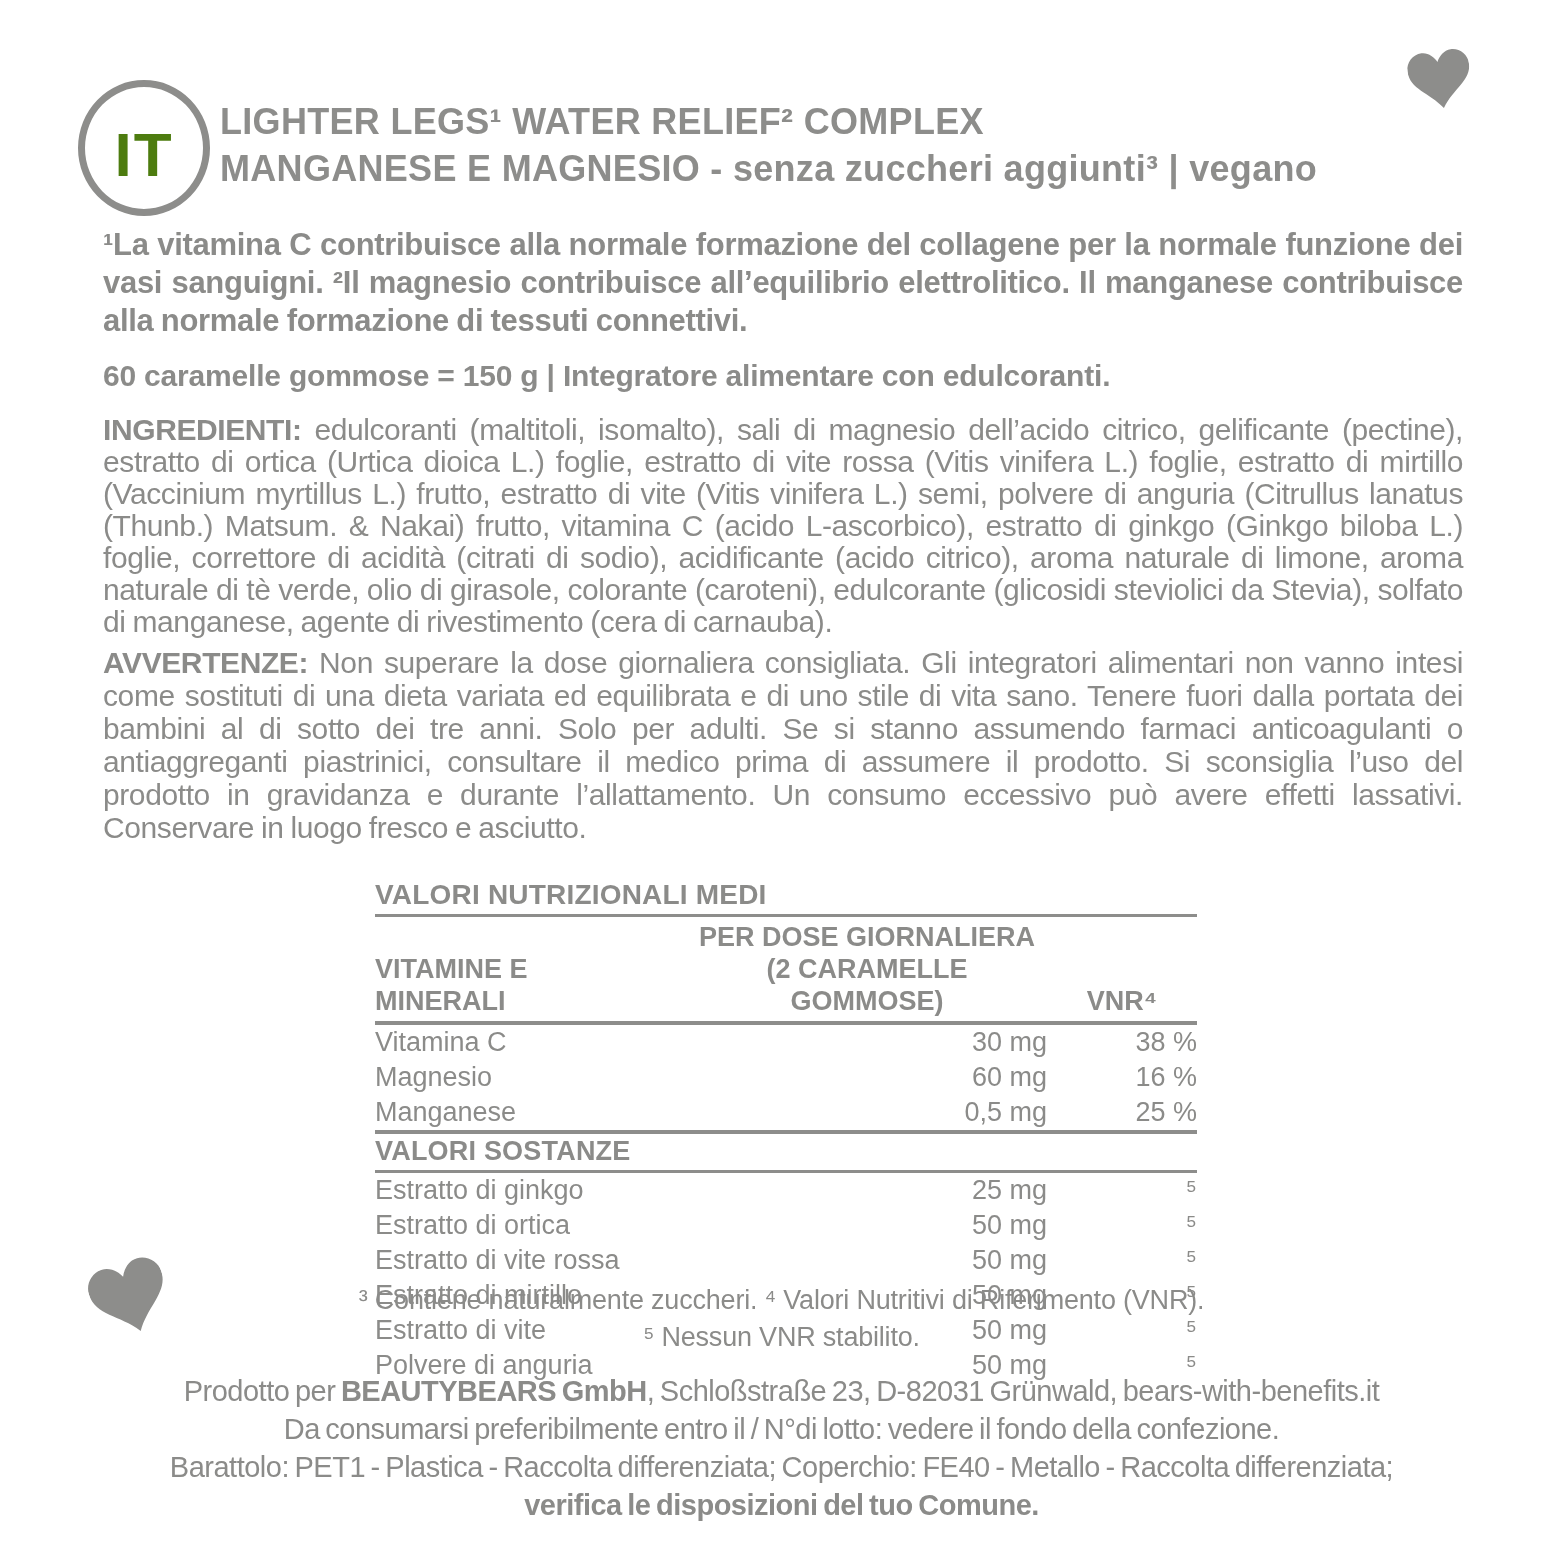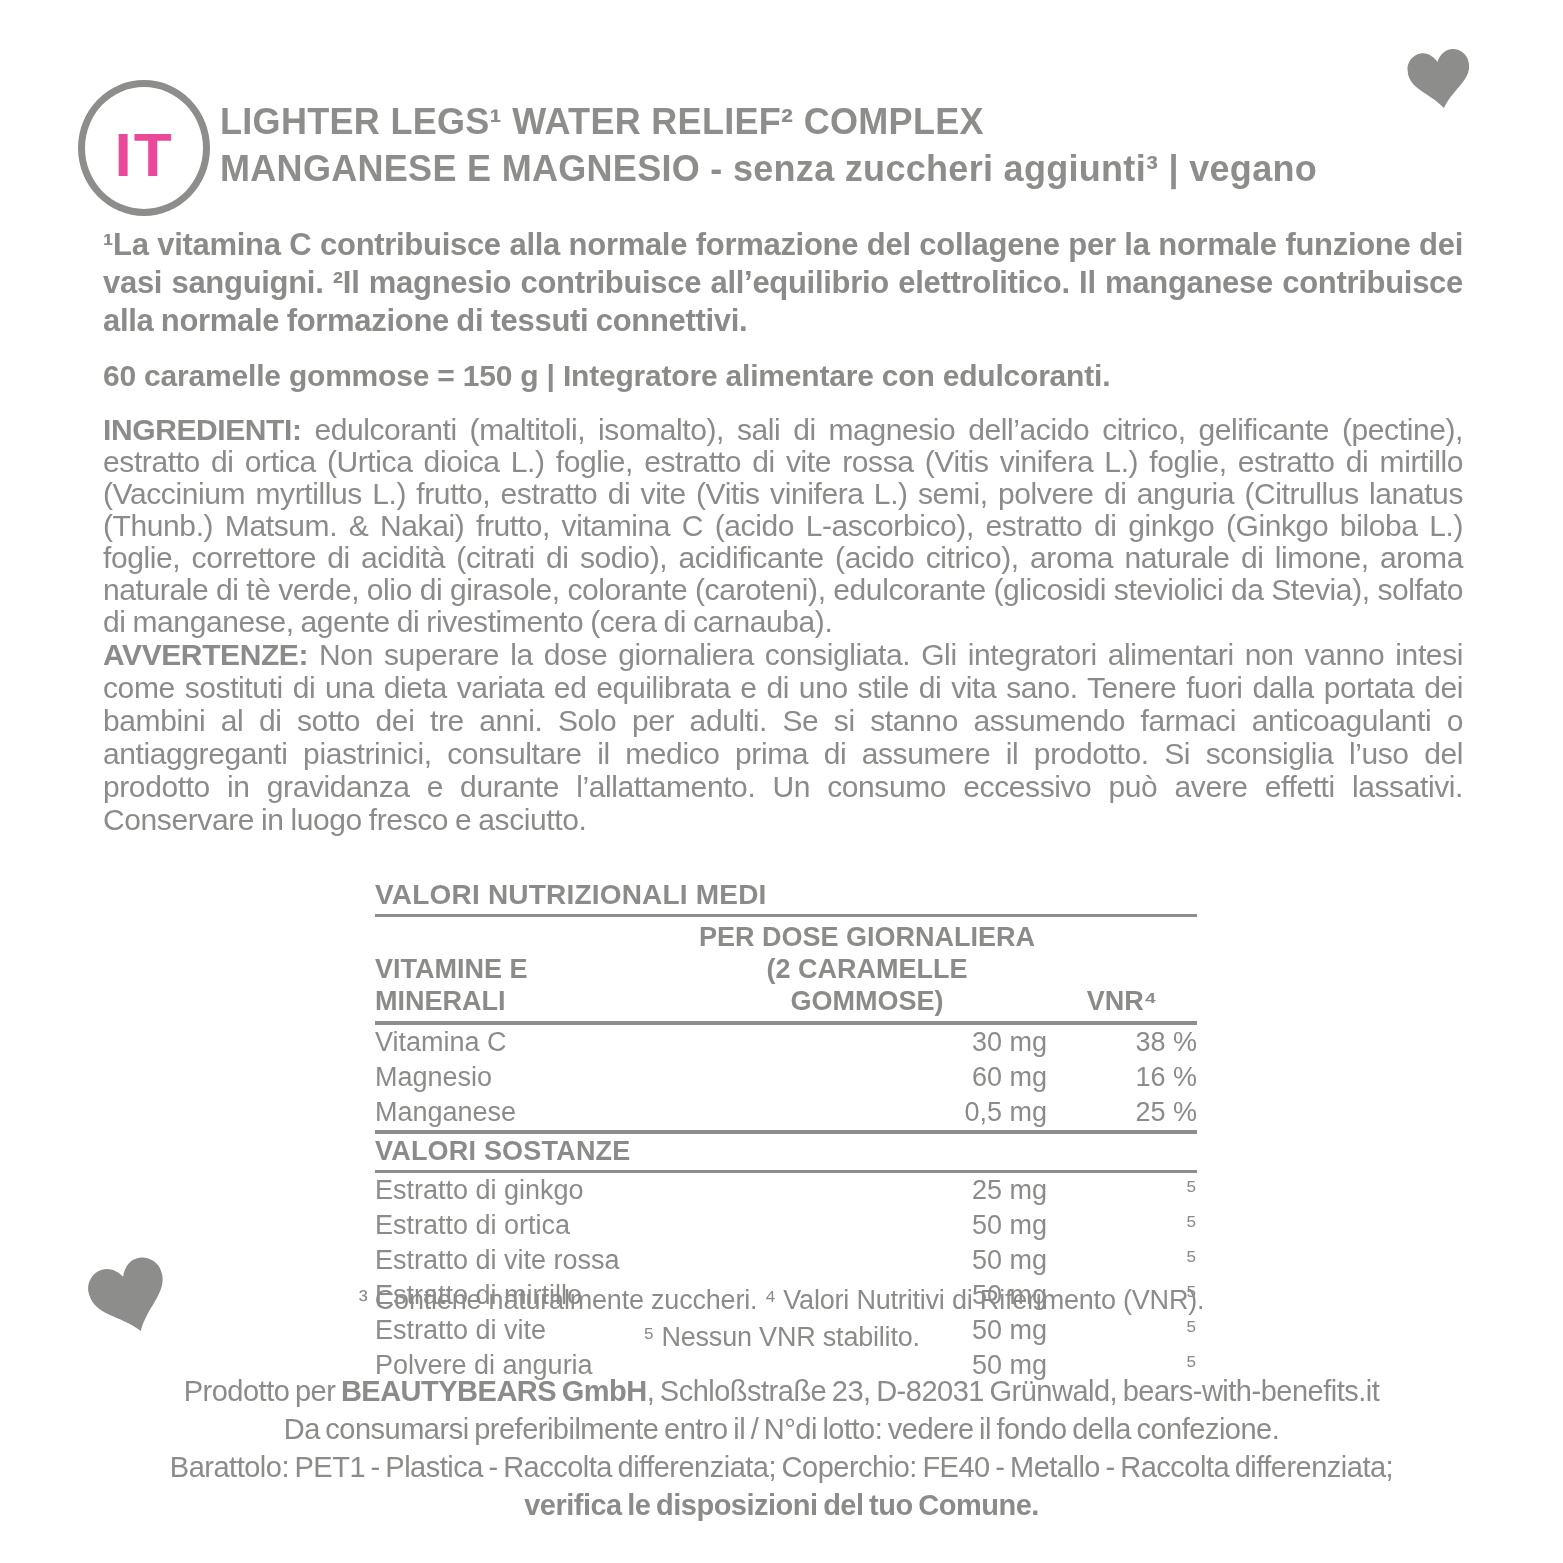--- a/index.html
+++ b/index.html
@@ -11,21 +11,21 @@
   }
   .sheet{position:relative;width:1563px;height:1563px;background:#fff;}
 
   
   .lang-badge{
     position:absolute;left:78px;top:80px;
     width:118px;height:122px;
     border:7px solid #8d8d8b;border-radius:50%;
     display:flex;align-items:center;justify-content:center;
   }
-  .lang-badge span{font-size:62px;font-weight:700;letter-spacing:2px;color:#ec4899;margin-top:13px;}
+  .lang-badge span{font-size:62px;font-weight:700;letter-spacing:2px;color:#4d7c0f;margin-top:13px;}
   .heart{position:absolute;fill:#8d8d8b;}
   .heart-tr{right:92px;top:50px;width:62px;height:60px;transform:rotate(-8deg);}
   .heart-bl{left:92px;top:1262px;width:76px;height:72px;transform:rotate(-18deg);}
 
   .title-block{
     position:absolute;left:220px;top:98px;right:60px;
     font-weight:700;font-size:36px;line-height:47px;letter-spacing:0.3px;
     color:#8d8d8b;
   }
 
@@ -38,21 +38,21 @@
   }
   .serving{
     margin-top:18px;
     font-weight:700;font-size:30px;line-height:36px;letter-spacing:-0.2px;
   }
   .body-par{
     font-size:30px;line-height:32px;letter-spacing:-0.4px;word-spacing:-1px;
     text-align:justify;
   }
   .ingredients{margin-top:20px;}
-  .warnings{margin-top:0;line-height:33px;}
+  .warnings{margin-top:8px;line-height:33px;}
   .b{font-weight:700;}
 
   
   .ntable{
     position:absolute;left:375px;top:880px;width:822px;
     font-size:27px;line-height:29px;color:#8b8b89;
   }
   .nt-title{
     font-weight:700;font-size:28px;letter-spacing:0.2px;
     padding-bottom:5px;border-bottom:3px solid #8d8d8b;

